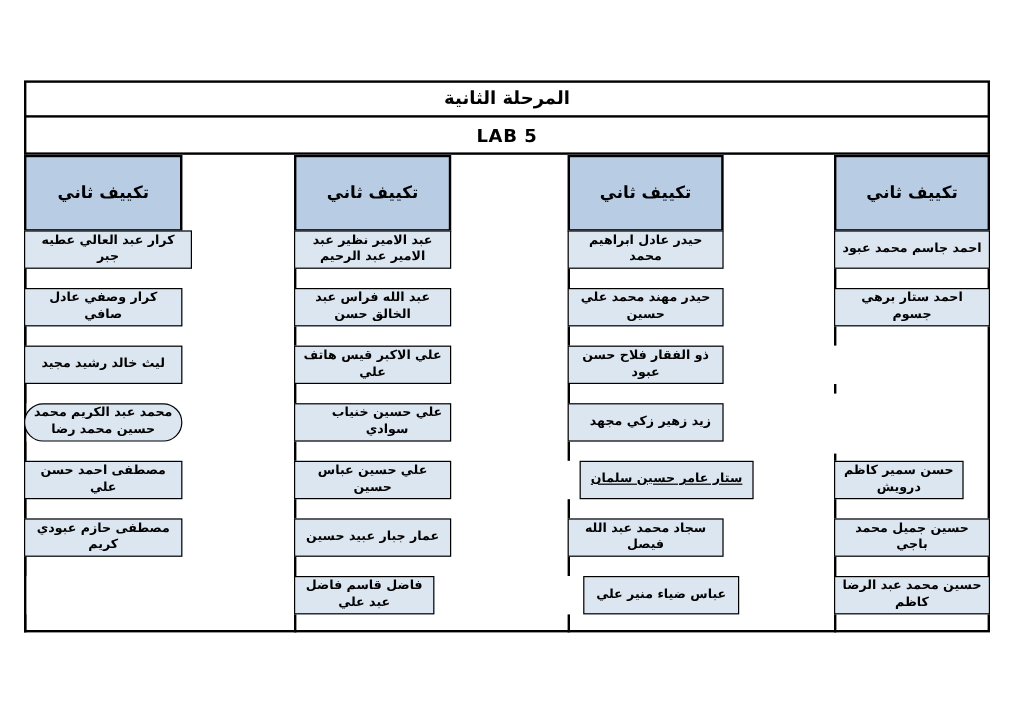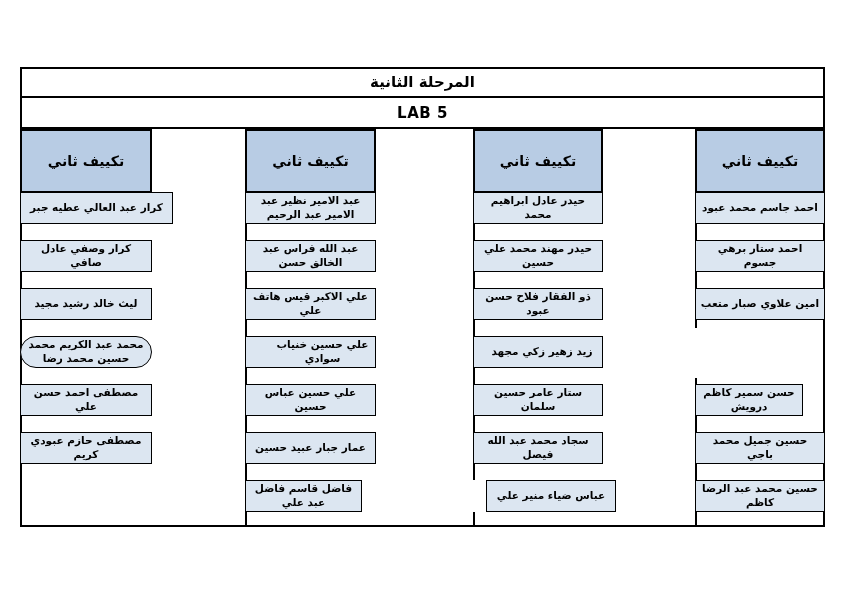--- a/index.html
+++ b/index.html
@@ -79,37 +79,36 @@
   <div class="title-row">
     <span dir="rtl">المرحلة الثانية</span>
   </div>
   <div class="lab-row">
     <span>LAB 5</span>
   </div>
   <div id="columns-layer">
       <div class="col-header" dir="rtl" style="left: 695px; top: 129px; width: 130px; height: 64px;">تكييف ثاني</div>
       <div class="cell" dir="rtl" style="left: 695px; top: 192px; width: 130px; min-height: 32px;">احمد جاسم محمد عبود</div>
       <div class="cell" dir="rtl" style="left: 695px; top: 240px; width: 130px; min-height: 32px;">احمد ستار برهي جسوم</div>
-      <div class="cell" dir="rtl" style="left: 695px; top: 288px; width: 130px; min-height: 32px;">امين علاوي صبار متعب</div>
       <div class="cell" dir="rtl" style="left: 695px; top: 384px; width: 108px; min-height: 32px;">حسن سمير كاظم درويش</div>
       <div class="cell" dir="rtl" style="left: 695px; top: 432px; width: 130px; min-height: 32px;">حسين جميل محمد باجي</div>
       <div class="cell" dir="rtl" style="left: 695px; top: 480px; width: 130px; min-height: 32px;">حسين محمد عبد الرضا كاظم</div>
       <div class="vseg" style="left: 695px; top: 224px; height: 16px;"></div>
       <div class="vseg" style="left: 695px; top: 272px; height: 16px;"></div>
       <div class="vseg" style="left: 695px; top: 320px; height: 8px;"></div>
       <div class="vseg" style="left: 695px; top: 378px; height: 6px;"></div>
       <div class="vseg" style="left: 695px; top: 416px; height: 16px;"></div>
       <div class="vseg" style="left: 695px; top: 464px; height: 16px;"></div>
       <div class="vseg" style="left: 695px; top: 512px; height: 15px;"></div>
       <div class="col-header" dir="rtl" style="left: 473px; top: 129px; width: 130px; height: 64px;">تكييف ثاني</div>
       <div class="cell" dir="rtl" style="left: 473px; top: 192px; width: 130px; min-height: 32px;">حيدر عادل ابراهيم محمد</div>
       <div class="cell" dir="rtl" style="left: 473px; top: 240px; width: 130px; min-height: 32px;">حيدر مهند محمد علي حسين</div>
       <div class="cell" dir="rtl" style="left: 473px; top: 288px; width: 130px; min-height: 32px;">ذو الفقار فلاح حسن عبود</div>
       <div class="cell" dir="rtl" style="left: 473px; top: 336px; width: 130px; min-height: 32px; padding-left: 12px;">زيد زهير زكي مجهد</div>
-      <div class="cell" dir="rtl" style="left: 473px; top: 384px; width: 130px; min-height: 32px;">ستار عامر حسين سلمان</div>
+      <div class="cell" dir="rtl" style="left: 483px; top: 384px; width: 145px; min-height: 32px; text-decoration: underline;">ستار عامر حسين سلمان</div>
       <div class="cell" dir="rtl" style="left: 473px; top: 432px; width: 130px; min-height: 32px;">سجاد محمد عبد الله فيصل</div>
       <div class="cell" dir="rtl" style="left: 486px; top: 480px; width: 130px; min-height: 32px;">عباس ضياء منير علي</div>
       <div class="vseg" style="left: 473px; top: 224px; height: 16px;"></div>
       <div class="vseg" style="left: 473px; top: 272px; height: 16px;"></div>
       <div class="vseg" style="left: 473px; top: 320px; height: 16px;"></div>
       <div class="vseg" style="left: 473px; top: 368px; height: 16px;"></div>
       <div class="vseg" style="left: 473px; top: 416px; height: 16px;"></div>
       <div class="vseg" style="left: 473px; top: 464px; height: 16px;"></div>
       <div class="vseg" style="left: 473px; top: 512px; height: 15px;"></div>
       <div class="col-header" dir="rtl" style="left: 245px; top: 129px; width: 131px; height: 64px;">تكييف ثاني</div>
@@ -121,21 +120,21 @@
       <div class="cell" dir="rtl" style="left: 245px; top: 432px; width: 131px; min-height: 32px;">عمار جبار عبيد حسين</div>
       <div class="cell" dir="rtl" style="left: 245px; top: 480px; width: 117px; min-height: 32px;">فاضل قاسم فاضل عبد علي</div>
       <div class="vseg" style="left: 245px; top: 224px; height: 16px;"></div>
       <div class="vseg" style="left: 245px; top: 272px; height: 16px;"></div>
       <div class="vseg" style="left: 245px; top: 320px; height: 16px;"></div>
       <div class="vseg" style="left: 245px; top: 368px; height: 16px;"></div>
       <div class="vseg" style="left: 245px; top: 416px; height: 16px;"></div>
       <div class="vseg" style="left: 245px; top: 464px; height: 16px;"></div>
       <div class="vseg" style="left: 245px; top: 512px; height: 15px;"></div>
       <div class="col-header" dir="rtl" style="left: 20px; top: 129px; width: 132px; height: 64px;">تكييف ثاني</div>
-      <div class="cell" dir="rtl" style="left: 20px; top: 192px; width: 153px; min-height: 32px;">كرار عبد العالي عطيه جبر</div>
+      <div class="cell" dir="rtl" style="left: 20px; top: 192px; width: 140px; min-height: 32px;">كرار عبد العالي عطيه جبر</div>
       <div class="cell" dir="rtl" style="left: 20px; top: 240px; width: 132px; min-height: 32px;">كرار وصفي عادل صافي</div>
       <div class="cell" dir="rtl" style="left: 20px; top: 288px; width: 132px; min-height: 32px;">ليث خالد رشيد مجيد</div>
       <div class="cell" dir="rtl" style="left: 20px; top: 336px; width: 132px; min-height: 32px; border-radius: 16px;">محمد عبد الكريم محمد حسين محمد رضا</div>
       <div class="cell" dir="rtl" style="left: 20px; top: 384px; width: 132px; min-height: 32px;">مصطفى احمد حسن علي</div>
       <div class="cell" dir="rtl" style="left: 20px; top: 432px; width: 132px; min-height: 32px;">مصطفى حازم عبودي كريم</div>
       <div class="vseg" style="left: 20px; top: 224px; height: 16px;"></div>
       <div class="vseg" style="left: 20px; top: 272px; height: 16px;"></div>
       <div class="vseg" style="left: 20px; top: 320px; height: 16px;"></div>
       <div class="vseg" style="left: 20px; top: 368px; height: 16px;"></div>
       <div class="vseg" style="left: 20px; top: 416px; height: 16px;"></div>

